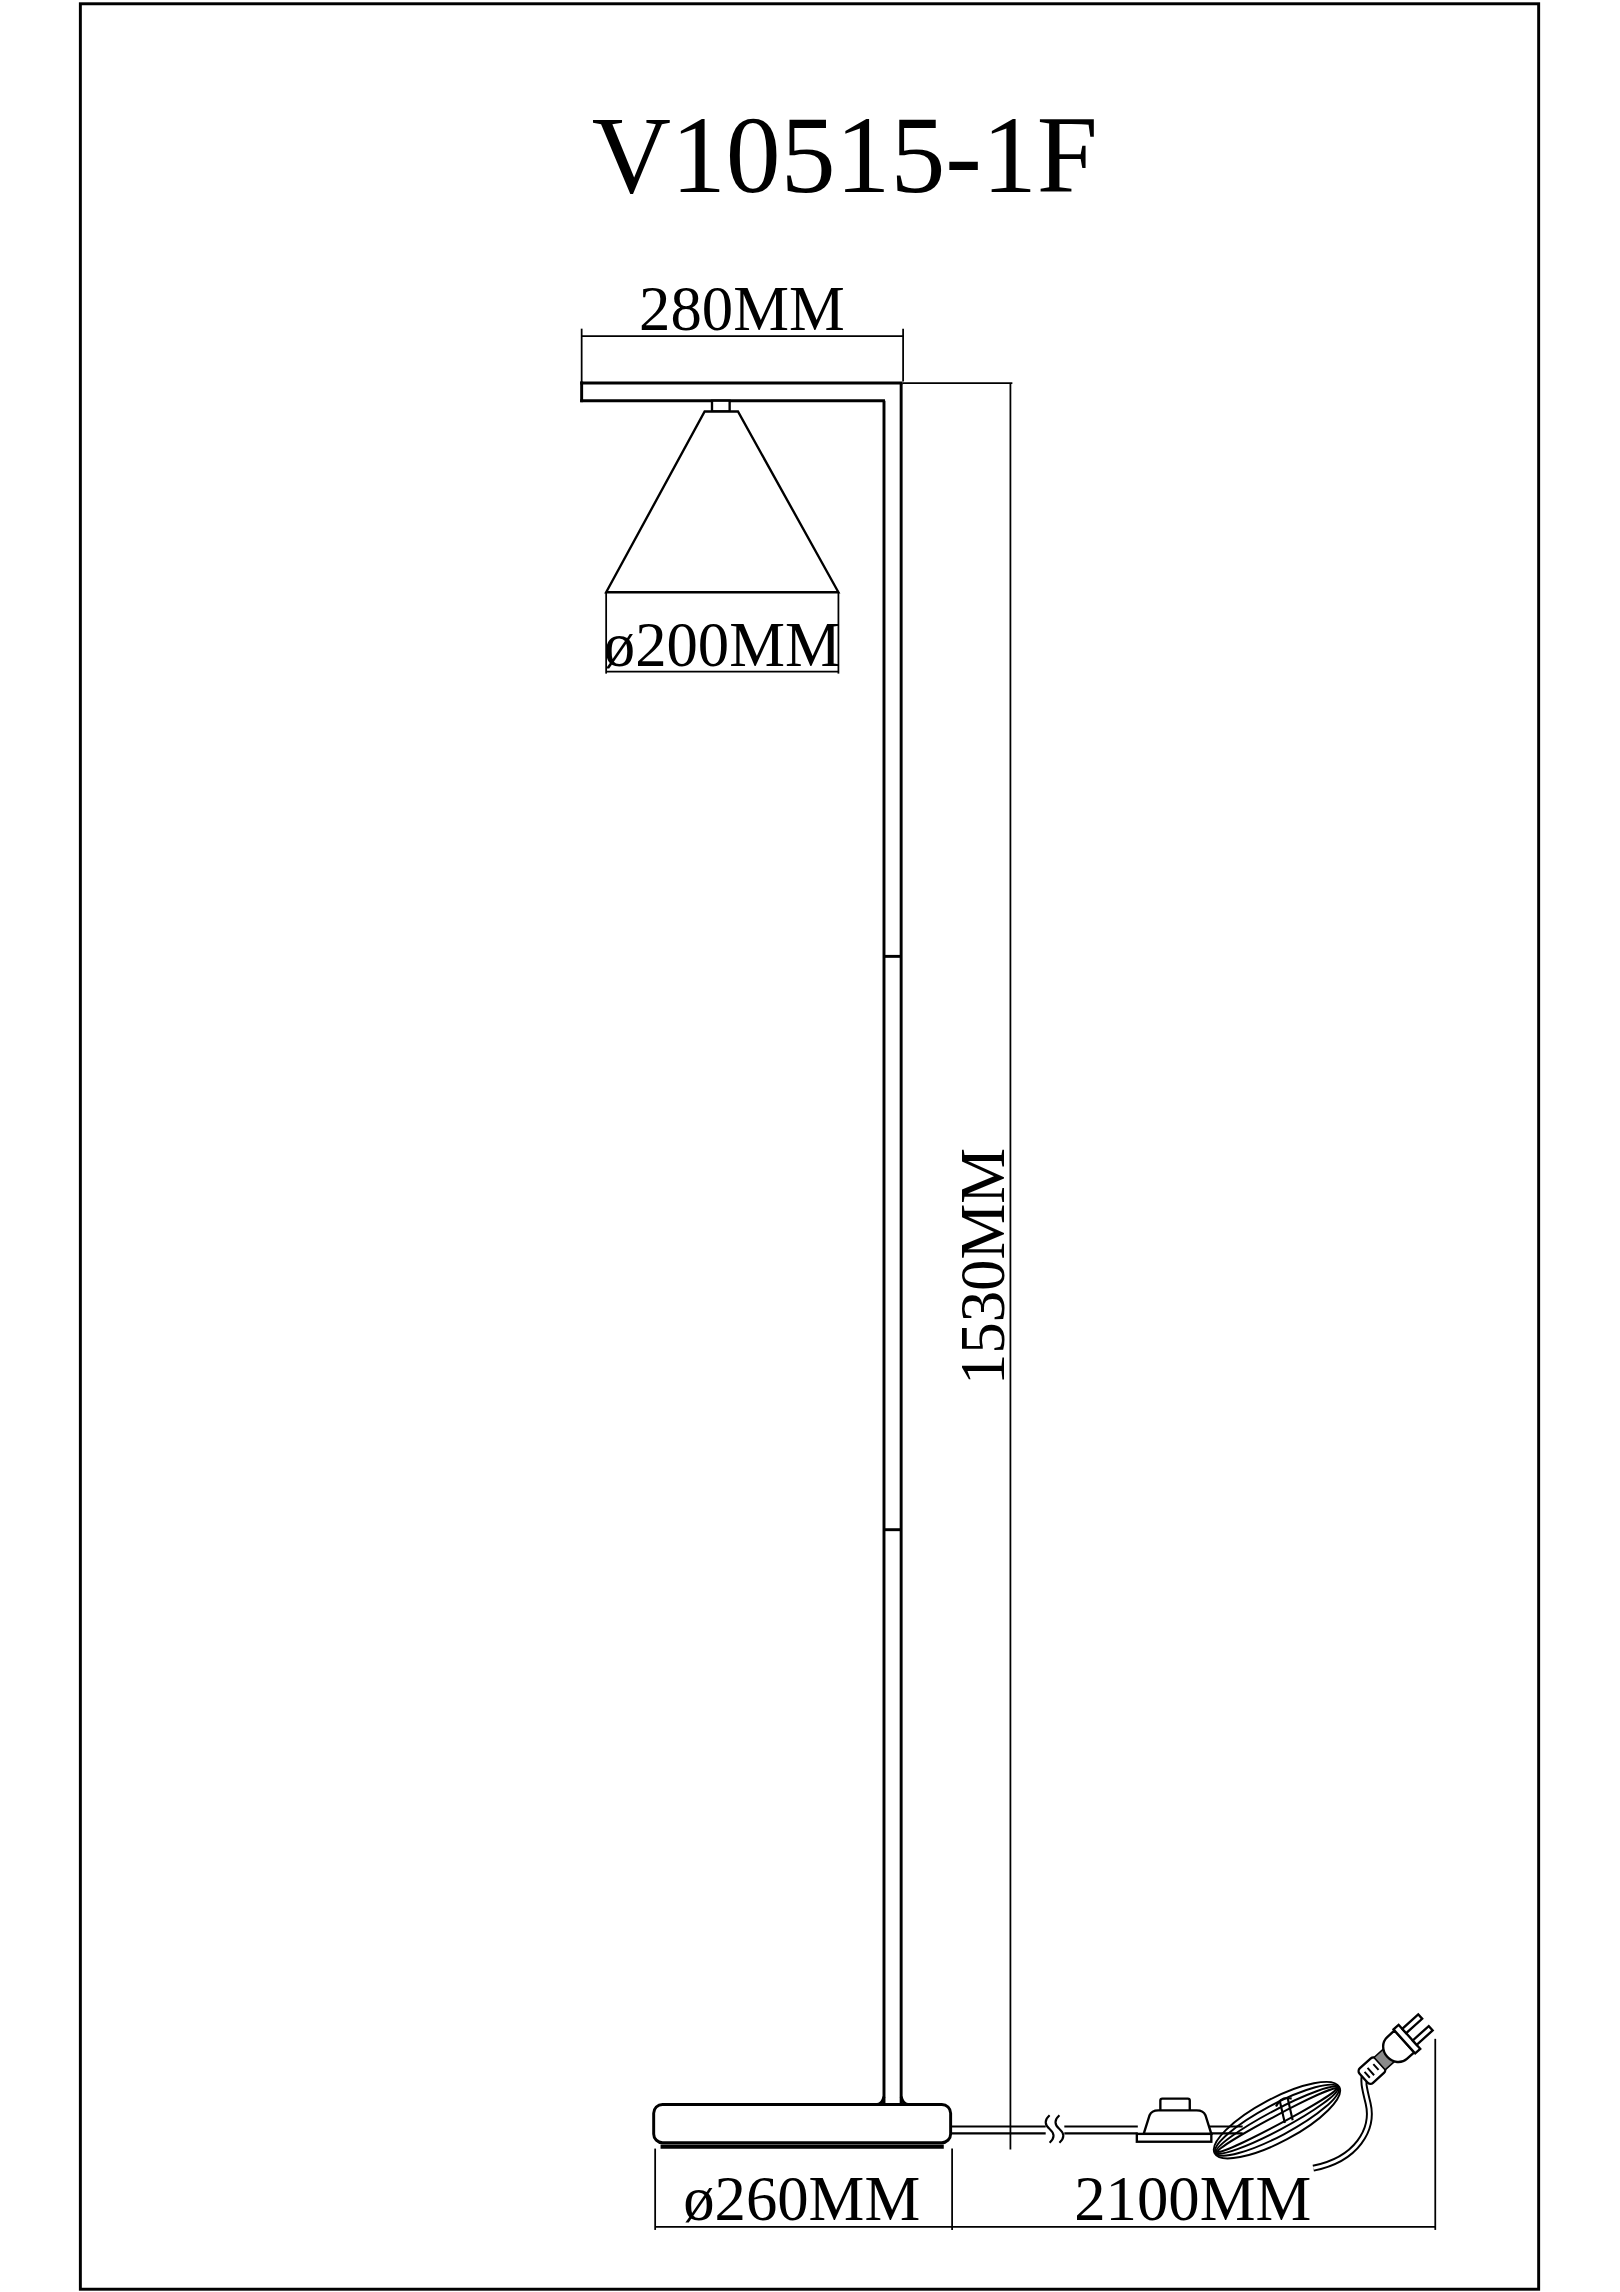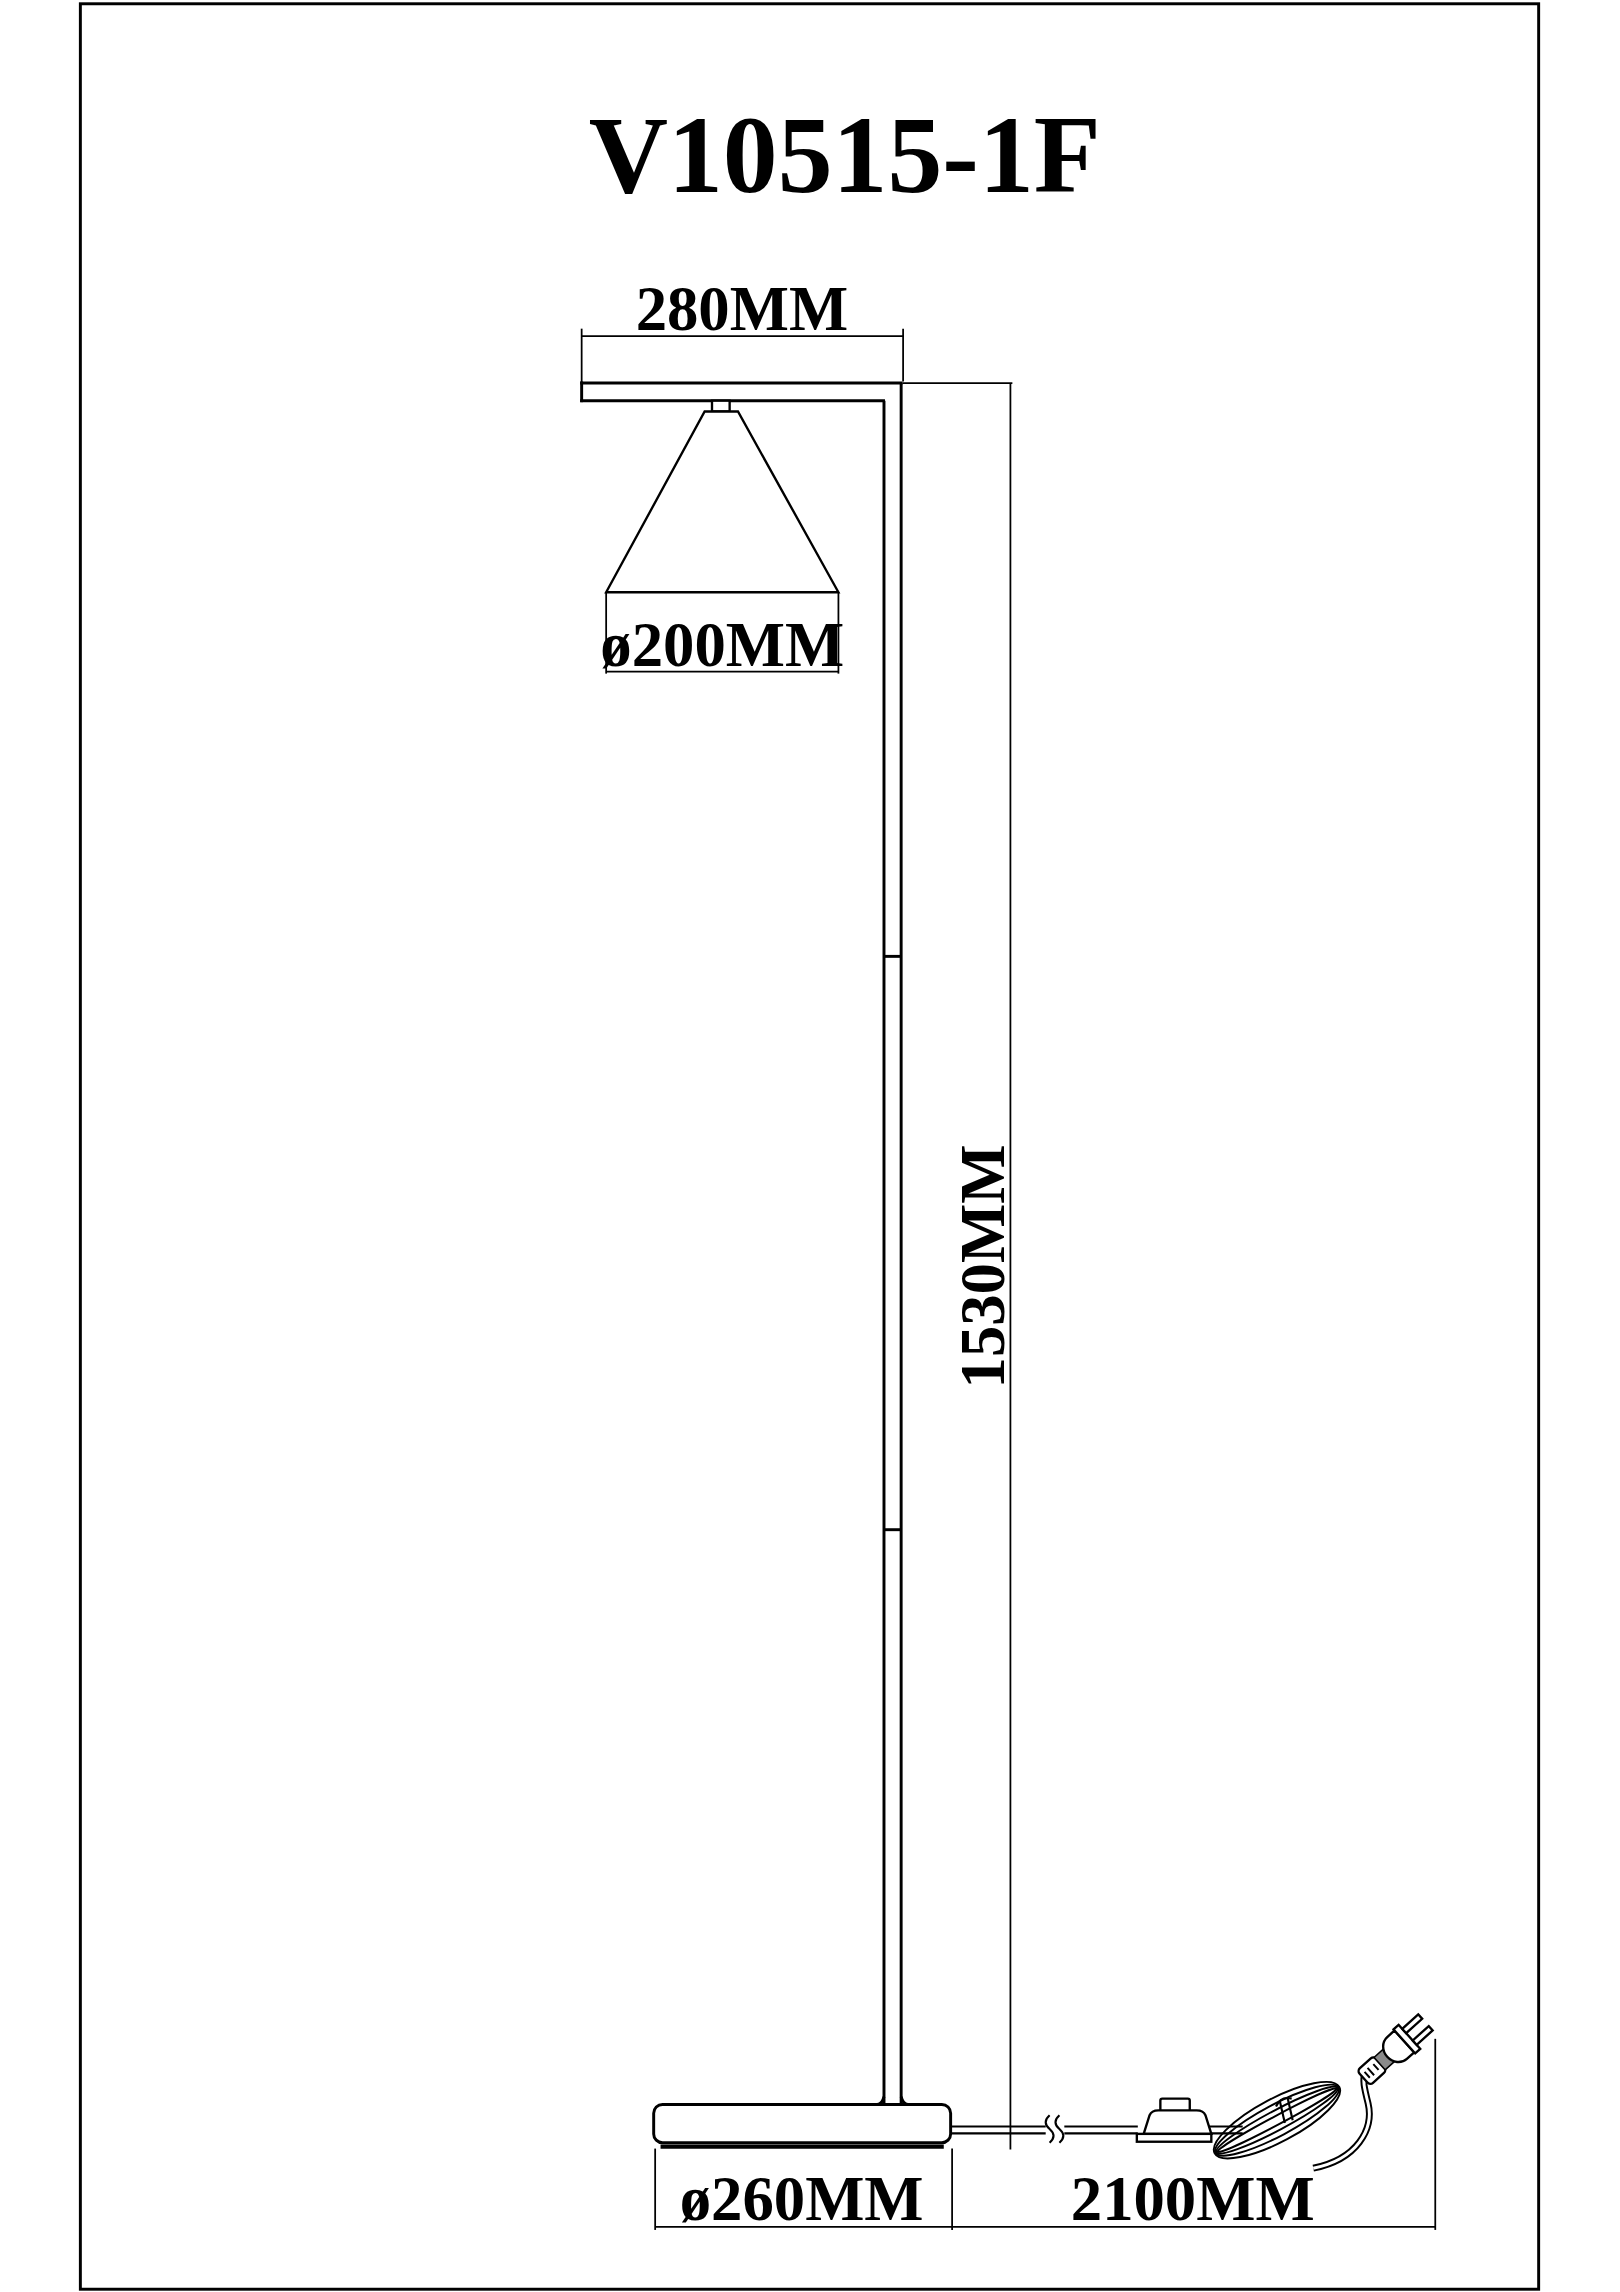--- a/index.html
+++ b/index.html
@@ -3,21 +3,20 @@
 <meta charset="utf-8">
 <style>
   html,body { margin:0; padding:0; background:#ffffff; }
   .page {
     position: relative;
     width: 1620px;
     height: 2293px;
     background: #ffffff;
     font-family: "Liberation Serif", serif;
     overflow: hidden;
-    font-weight: bold;
   }
   .page svg { position:absolute; left:0; top:0; }
   text {
     font-family: "Liberation Serif", serif;
     fill: #000000;
   }
   .title-text { font-size: 112px; }
   .dim-text   { font-size: 64px; }
   .obj  { stroke:#000000; stroke-width:3;   fill:none; }
   .obj2 { stroke:#000000; stroke-width:2.4; fill:#ffffff; }

